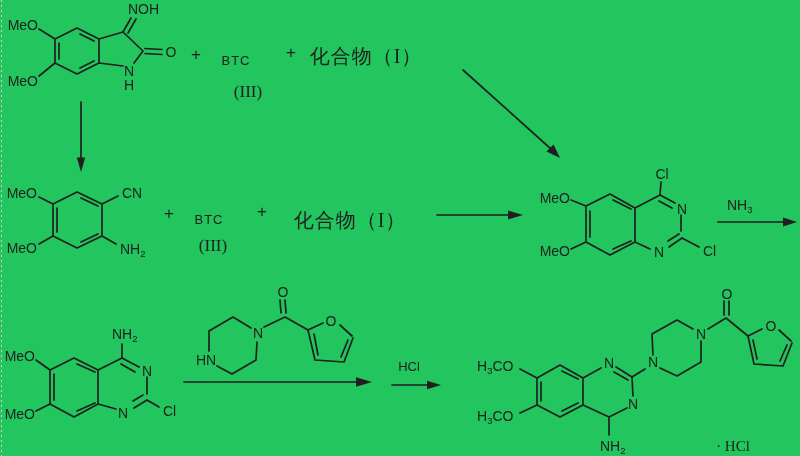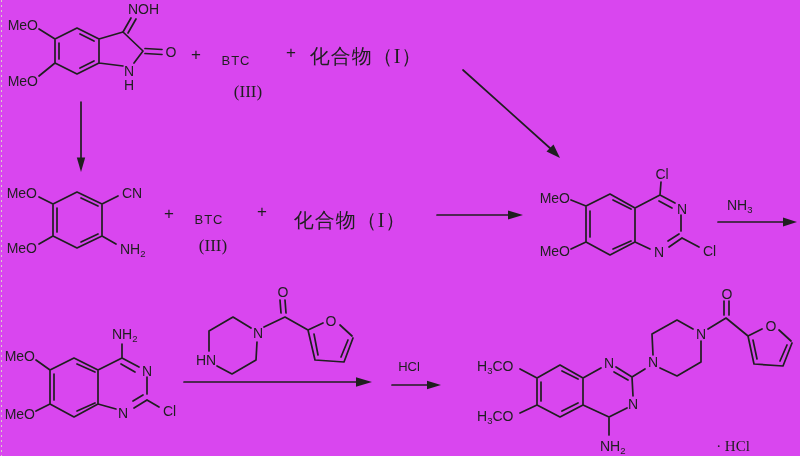--- a/index.html
+++ b/index.html
@@ -1,16 +1,16 @@
 <!DOCTYPE html>
 <html><head>
 <meta charset="utf-8">
 <style>
   html,body{margin:0;padding:0;background:#ffffff;}
-  .scheme-wrap{position:relative;width:800px;height:456px;background:#d946ef;overflow:hidden;}
+  .scheme-wrap{position:relative;width:800px;height:456px;background:#22c55e;overflow:hidden;}
   svg{display:block;}
   .bond{stroke:#1f1f1f;stroke-width:1.7;fill:none;stroke-linecap:round;stroke-linejoin:round;}
   .ah{fill:#1f1f1f;stroke:none;}
   text{fill:#1f1f1f;font-family:"Liberation Sans",sans-serif;dominant-baseline:central;}
   .atom{font-size:14px;}
   .sub{font-size:9.5px;}
   .plus{font-size:17px;}
   .btc{font-size:13px;letter-spacing:1px;}
   .roman{font-family:"Liberation Serif",serif;font-size:17px;}
   .cjk{font-family:"Liberation Serif",serif;font-size:20px;letter-spacing:1px;}

